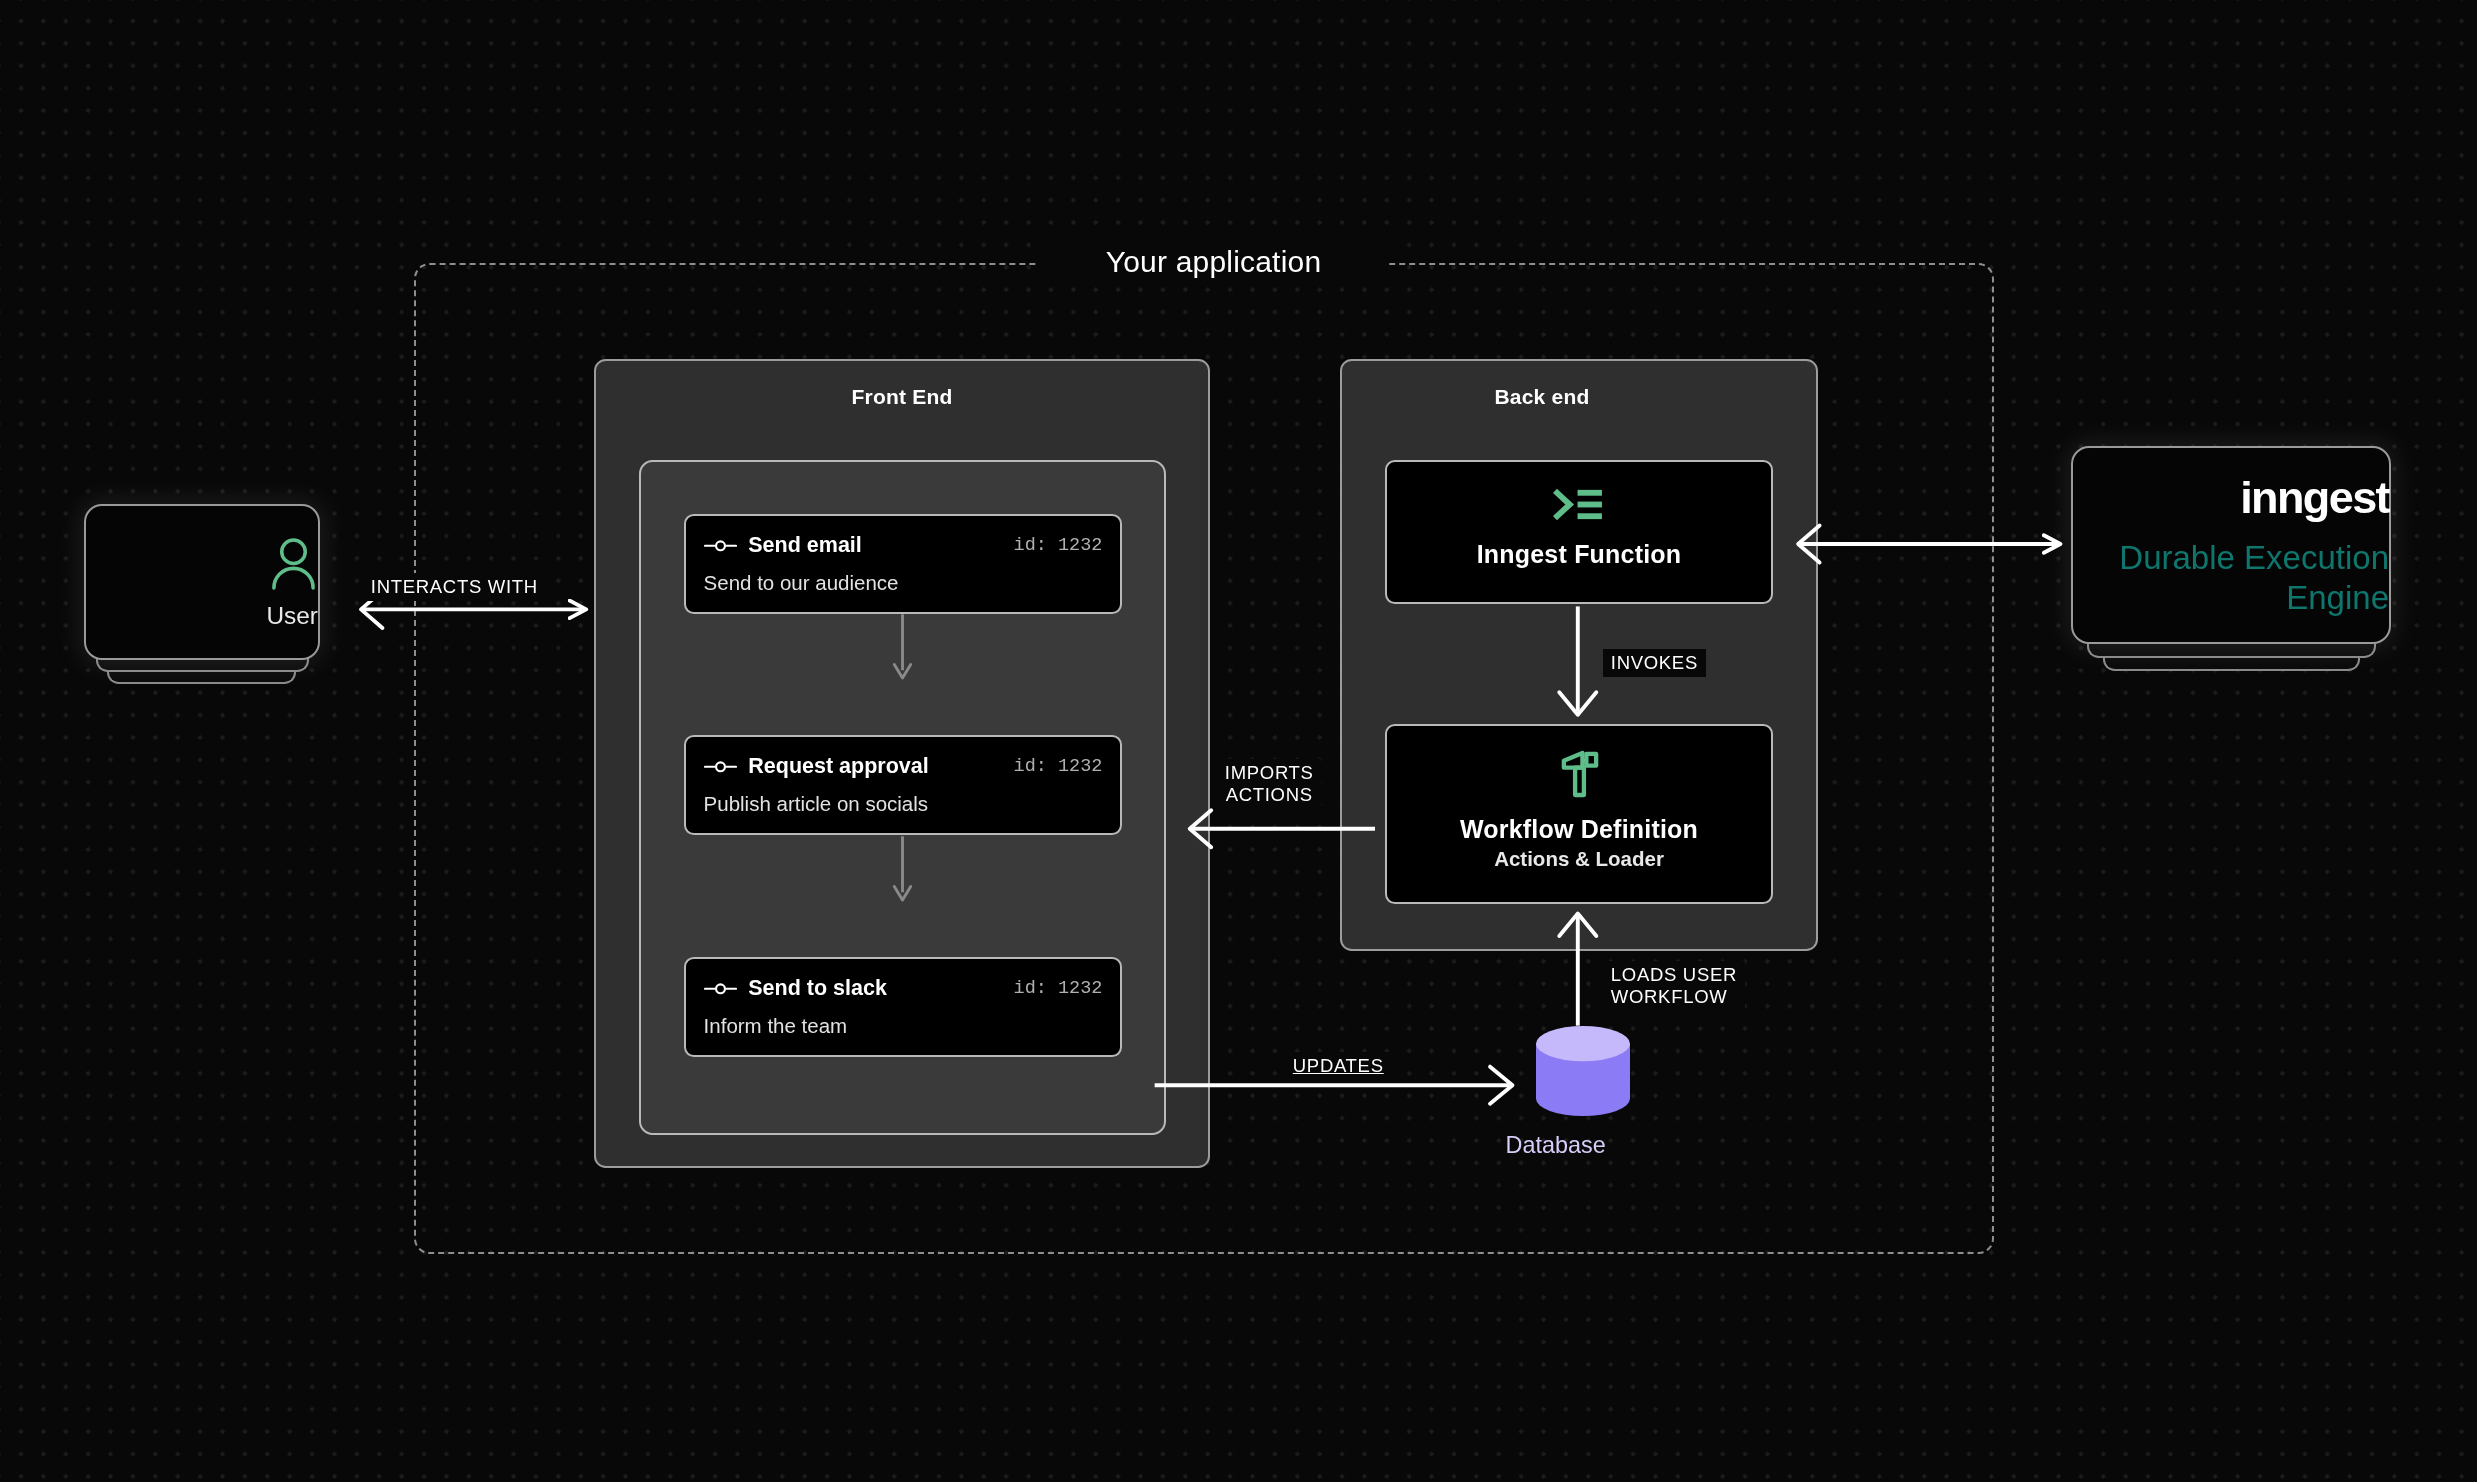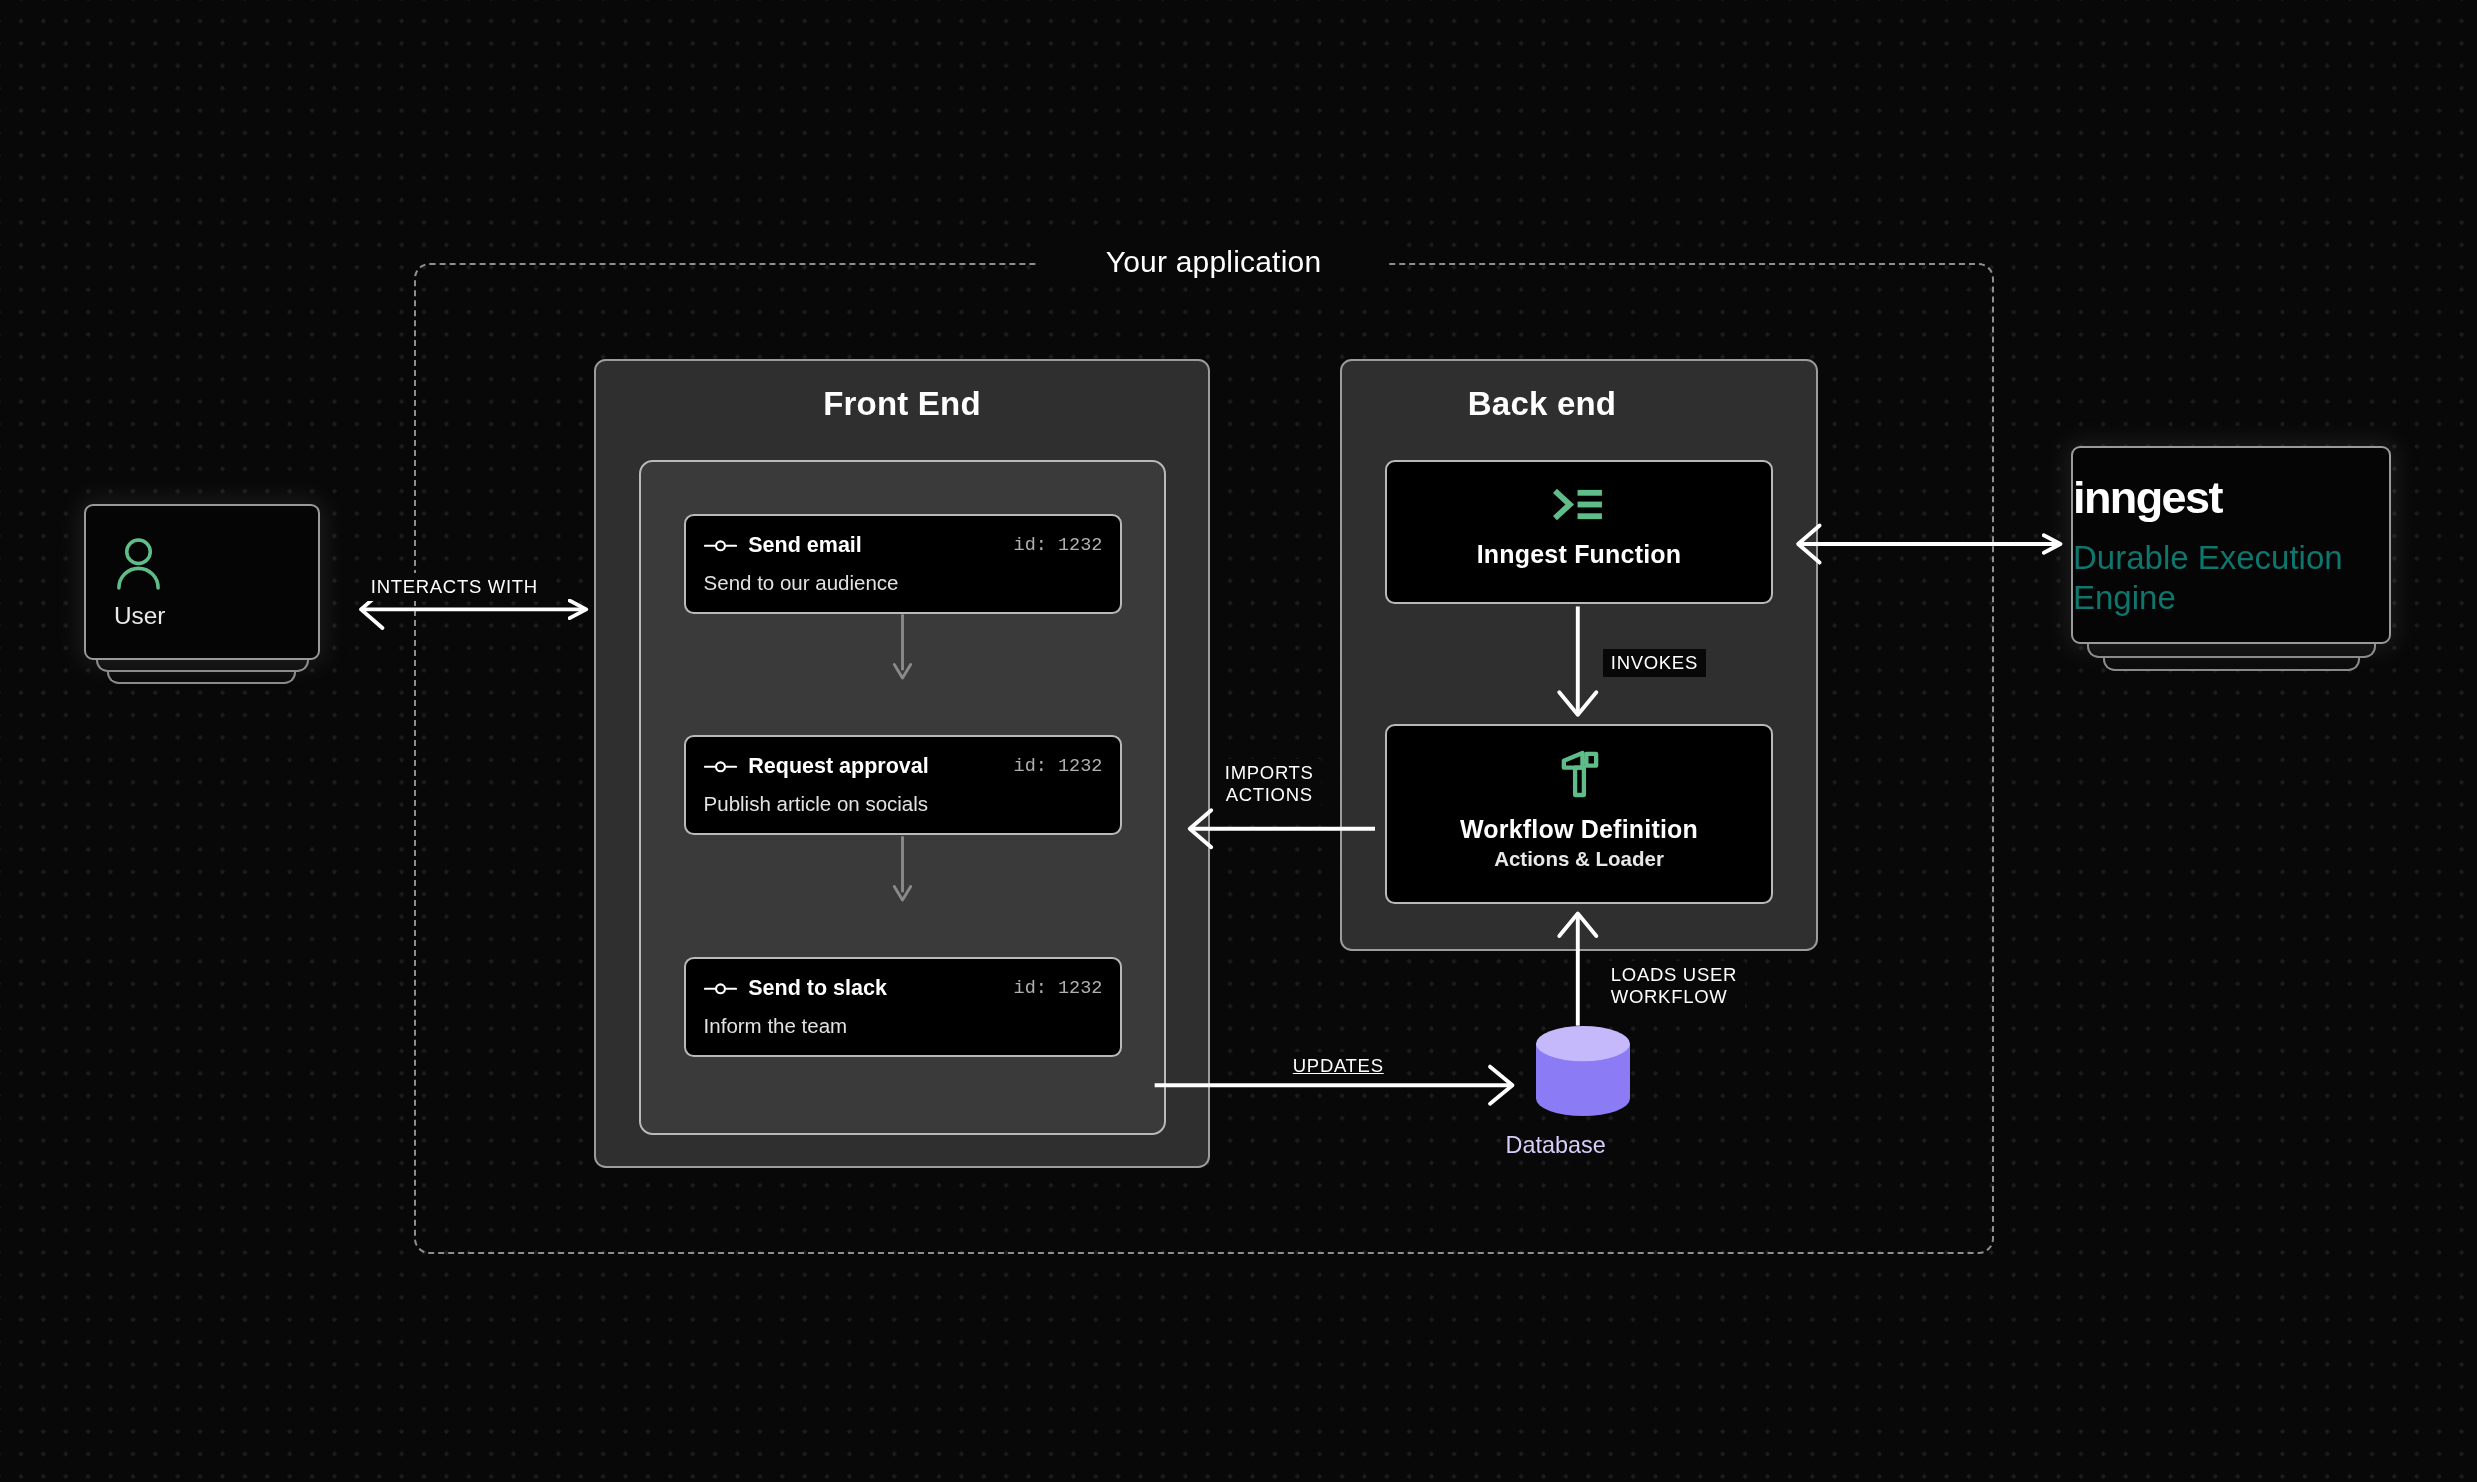--- a/index.html
+++ b/index.html
@@ -48,21 +48,21 @@
   .group-panel {
     background: #2f2f2f;
     border: 2px solid #9c9c9c;
     border-radius: 11.7px;
     box-sizing: border-box;
   }
   .group-title {
     position: absolute;
     left: 0; right: 0;
     text-align: center;
-    font-size: 33px;
+    font-size: 21px;
     font-weight: 700;
     color: #ffffff;
     letter-spacing: 0.2px;
   }
 
   #front-end-panel { left: 594px; top: 359px; width: 616px; height: 809px; }
   #front-end-title { top: 385px; left: 594px; width: 616px; }
 
   #back-end-panel { left: 1340px; top: 359px; width: 478px; height: 592px; }
   #back-end-title { top: 385px; left: 1340px; width: 404px; }
@@ -156,23 +156,23 @@
     font-weight: 700;
     color: #e8e8e8;
     margin-top: 3.9px;
   }
 
   
   .device-card {
     position: absolute;
     background: #050505;
     border: 2px solid #9a9a9a;
-    border-radius: 9px;
-    box-sizing: border-box;
-    text-align: left;
+    border-radius: 18px;
+    box-sizing: border-box;
+    text-align: right;
     box-shadow: 0 0 25px 5.9px rgba(200,200,200,0.10);
   }
   .device-stack {
     position: absolute;
     background: #0b0b0b;
     border: 2px solid #8a8a8a;
     border-radius: 0 0 11.7px 11.7px;
     border-top: none;
     box-sizing: border-box;
   }

